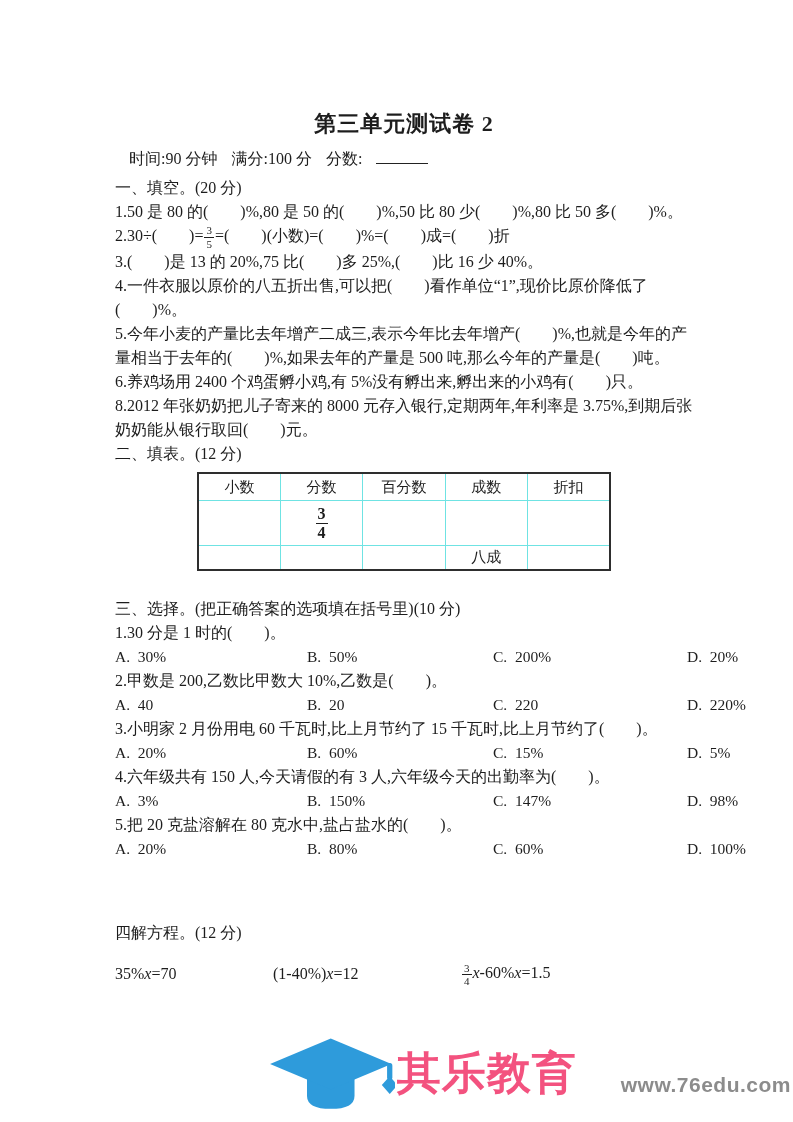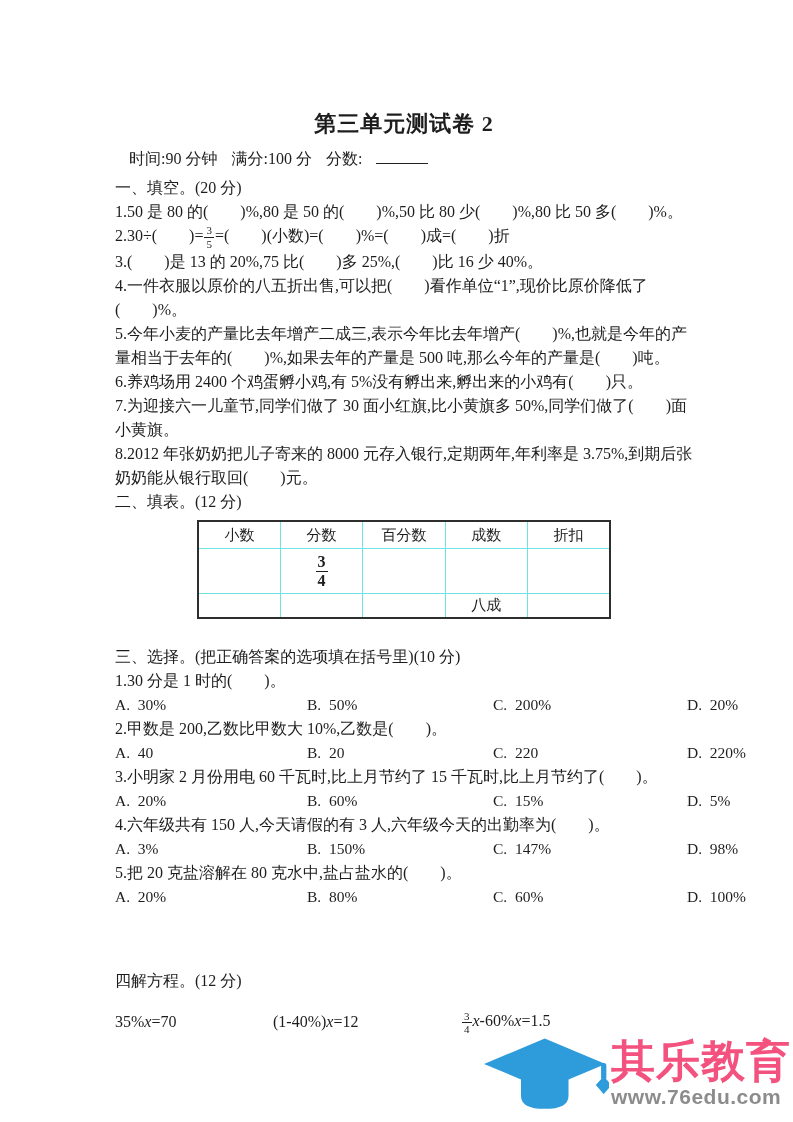--- a/index.html
+++ b/index.html
@@ -48,21 +48,21 @@
 
   .equations-row { display:flex; align-items:center; margin-top:15px; line-height:26px; }
   .equation:nth-child(1) { width:158px; }
   .equation:nth-child(2) { width:188px; }
   .equation i { font-family:"Liberation Serif",serif; }
 
   .gap-before-eq { margin-top:60px; }
 
   .logo { position:absolute; right:2px; bottom:3px; display:flex; align-items:center; }
   .cap-icon { margin-right:2px; }
-  .brand-text { display:flex; flex-direction:column; align-items:flex-start; }
+  .brand-text { display:flex; flex-direction:row; align-items:flex-end;gap:44px; }
   .brand-name { font-size:44px; font-weight:bold; color:var(--logo-pink,#f3527f); line-height:1.05; letter-spacing:1px; font-family:"Liberation Sans",sans-serif; }
   .brand-url { font-size:21px; font-weight:bold; color:var(--logo-gray,#8c8c8c); line-height:1.1; letter-spacing:0.5px; font-family:"Liberation Sans",sans-serif; }
 </style>
 </head>
 <body>
 
 <div class="page">
   <div class="content">
 
     <h1 class="title">第三单元测试卷 2</h1>
@@ -72,21 +72,20 @@
     <p class="sec-heading">一、填空。(20 分)</p>
     <p class="q">1.50 是 80 的(　　)%,80 是 50 的(　　)%,50 比 80 少(　　)%,80 比 50 多(　　)%。</p>
     <p class="q">2.30÷(　　)=<span class="frac">
           <span class="num">3</span>
           <span class="den">5</span>
         </span>=(　　)(小数)=(　　)%=(　　)成=(　　)折</p>
     <p class="q">3.(　　)是 13 的 20%,75 比(　　)多 25%,(　　)比 16 少 40%。</p>
     <p class="q">4.一件衣服以原价的八五折出售,可以把(　　)看作单位“1”,现价比原价降低了(　　)%。</p>
     <p class="q">5.今年小麦的产量比去年增产二成三,表示今年比去年增产(　　)%,也就是今年的产量相当于去年的(　　)%,如果去年的产量是 500 吨,那么今年的产量是(　　)吨。</p>
     <p class="q">6.养鸡场用 2400 个鸡蛋孵小鸡,有 5%没有孵出来,孵出来的小鸡有(　　)只。</p>
-    <p class="q">7.为迎接六一儿童节,同学们做了 30 面小红旗,比小黄旗多 50%,同学们做了(　　)面小黄旗。</p>
     <p class="q">8.2012 年张奶奶把儿子寄来的 8000 元存入银行,定期两年,年利率是 3.75%,到期后张奶奶能从银行取回(　　)元。</p>
 
     <p class="sec-heading">二、填表。(12 分)</p>
     <table class="fill-table">
       <tbody>
           <tr>
         <th>小数</th>
         <th>分数</th>
         <th>百分数</th>
         <th>成数</th>

